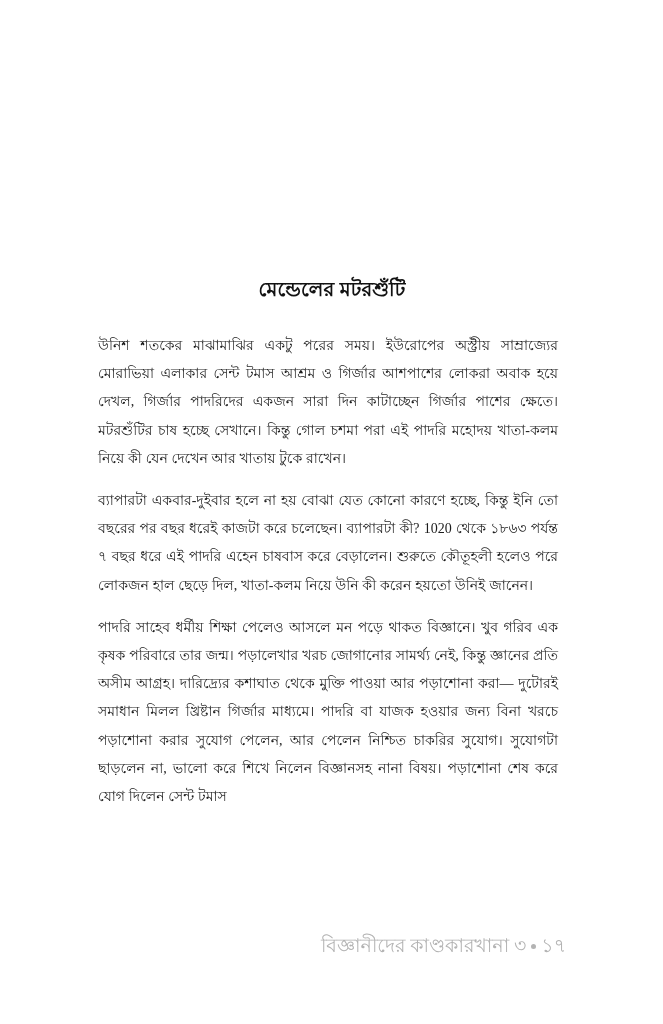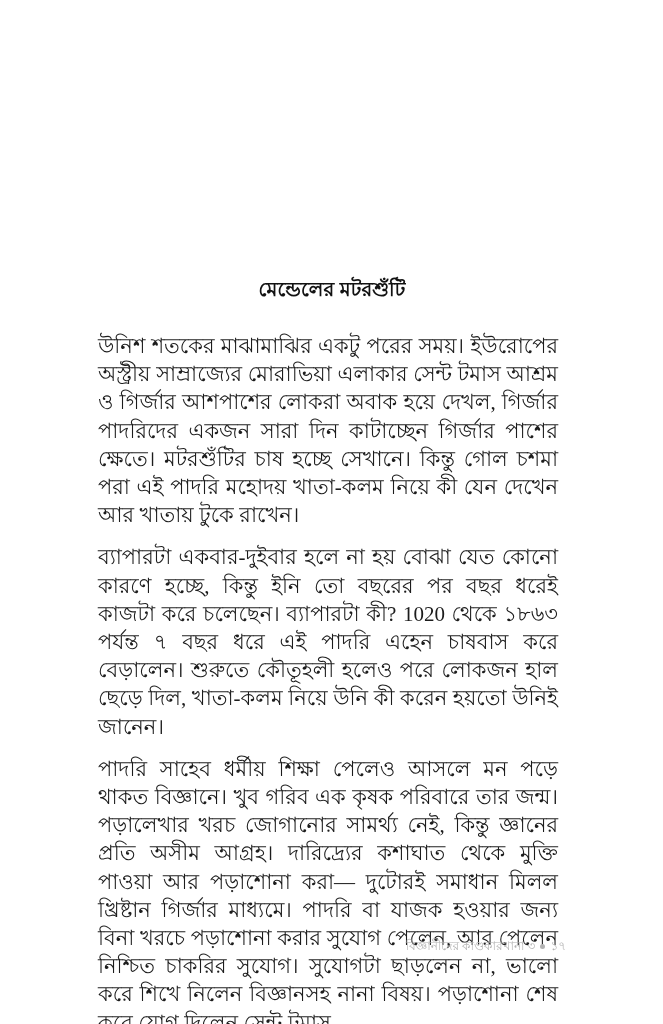--- a/index.html
+++ b/index.html
@@ -38,21 +38,21 @@
     font-size: 19.5px;
     line-height: 26px;
     text-align: center;
     color: #121212;
     margin: 0 0 30px 0;
     letter-spacing: 0.1px;
   }
 
   .body-paragraph {
     font-family: "Liberation Serif", "DejaVu Serif", serif;
-    font-size: 21px;
+    font-size: 14px;
     line-height: 28.2px;
     text-align: justify;
     text-justify: inter-word;
     color: #1c1c1c;
     margin: 0 8px 14px 0;
     hyphens: none;
     word-spacing: 0.3px;
   }
 
   .body-paragraph:last-child {
@@ -60,21 +60,21 @@
   }
 
   
   .page-footer {
     position: absolute;
     left: 98px;
     top: 936px;
     width: 468px;
     text-align: right;
     font-family: "Liberation Serif", "DejaVu Serif", serif;
-    font-size: 12px;
+    font-size: 19px;
     line-height: 20px;
     color: #b3b3b3;
     white-space: nowrap;
   }
 
   .footer-book-title,
   .footer-volume,
   .footer-page-number {
     display: inline;
   }

